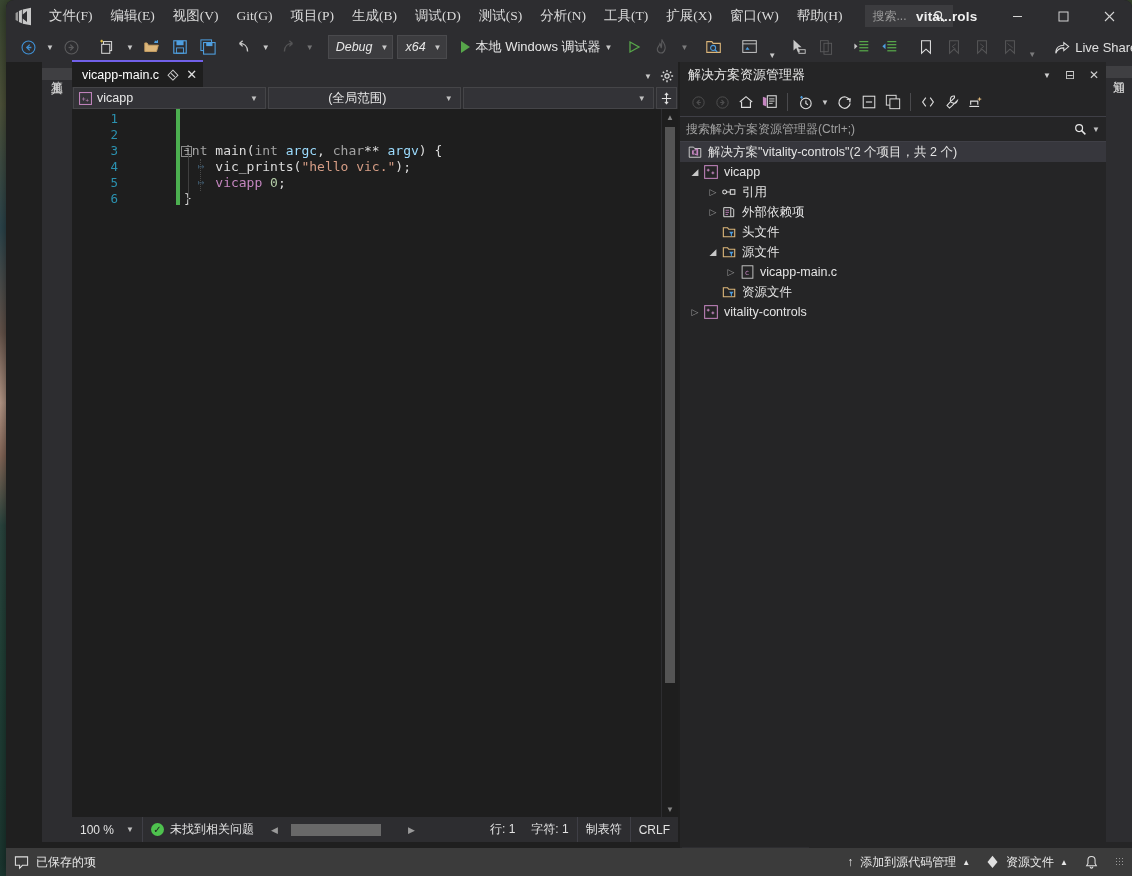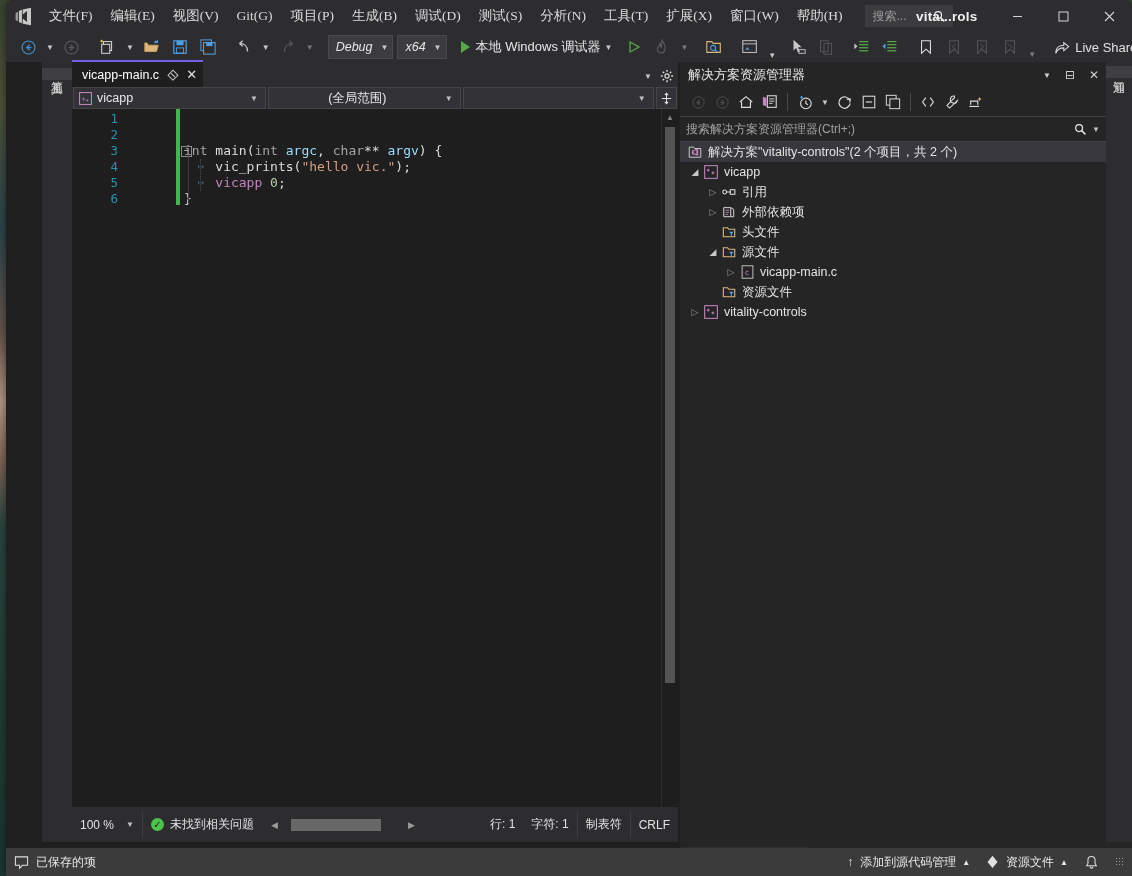--- a/index.html
+++ b/index.html
@@ -76,21 +76,21 @@
   .cl{position:absolute;left:0;white-space:pre;}
   .c-pp{color:#9b9b9b;}  .c-str{color:#d69d85;} .c-kw{color:#a3a3a3;} .c-id{color:#9cdcfe;} .c-num{color:#b5cea8;}
   .c-plain{color:#dcdcdc;} .c-ctl{color:#c586c0;} .c-punc{color:#dcdcdc;}
   .fold{position:absolute;left:-4px;width:9px;height:9px;border:1px solid #8a8a8a;color:#c8c8c8;
         font-size:9px;line-height:7px;text-align:center;}
   .guide{position:absolute;width:1px;background:#404040;}
   .arrowtab{position:absolute;color:#3f5a6e;font-size:11px;font-family:"DejaVu Sans Mono",monospace;}
   #vscroll{position:absolute;right:0;top:47px;bottom:25px;width:16px;background:#1e1e1e;border-left:1px solid #2d2d30;}
   #vscroll .up,#vscroll .dn{height:16px;display:flex;align-items:center;justify-content:center;color:#858585;font-size:8px;}
   #vscroll .thumb{position:absolute;left:3px;right:3px;top:18px;height:556px;background:#545454;}
-  #editorstatus{position:absolute;left:0;right:0;bottom:0;height:35px;background:#2d2d30;display:flex;align-items:center;
+  #editorstatus{position:absolute;left:0;right:0;bottom:0;height:25px;background:#2d2d30;display:flex;align-items:center;
                 color:#e2e2e2;font-size:12px;}
   #editorstatus .cell{padding:0 8px;height:25px;display:flex;align-items:center;white-space:nowrap;}
   #editorstatus .bordered{border-left:1px solid #3f3f46;}
   .okdot{width:13px;height:13px;border-radius:50%;background:#4ec24e;color:#1e1e1e;font-size:10px;
          display:flex;align-items:center;justify-content:center;margin-right:6px;}
   #hscroll{flex:1;height:12px;margin:0 6px;display:flex;align-items:center;}
   #hscroll .ht{height:12px;background:#686868;width:90px;margin-left:10px;}
   .harrow{color:#9a9a9a;font-size:9px;padding:0 3px;}
   #errlistlabel{position:absolute;left:30px;bottom:8px;color:#dadada;font-size:12.5px;}
 

